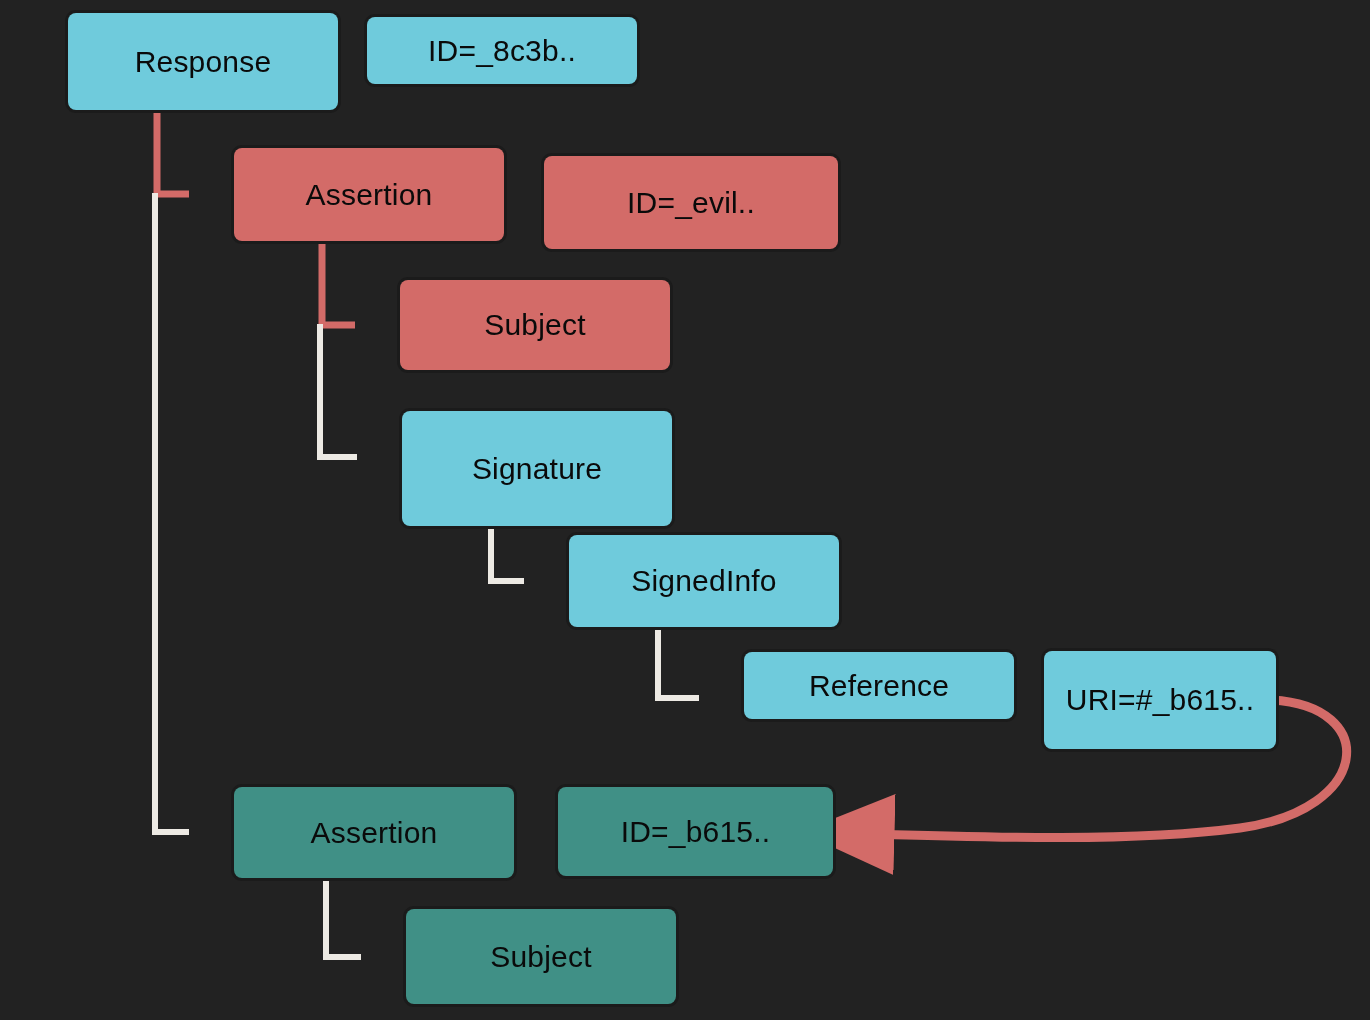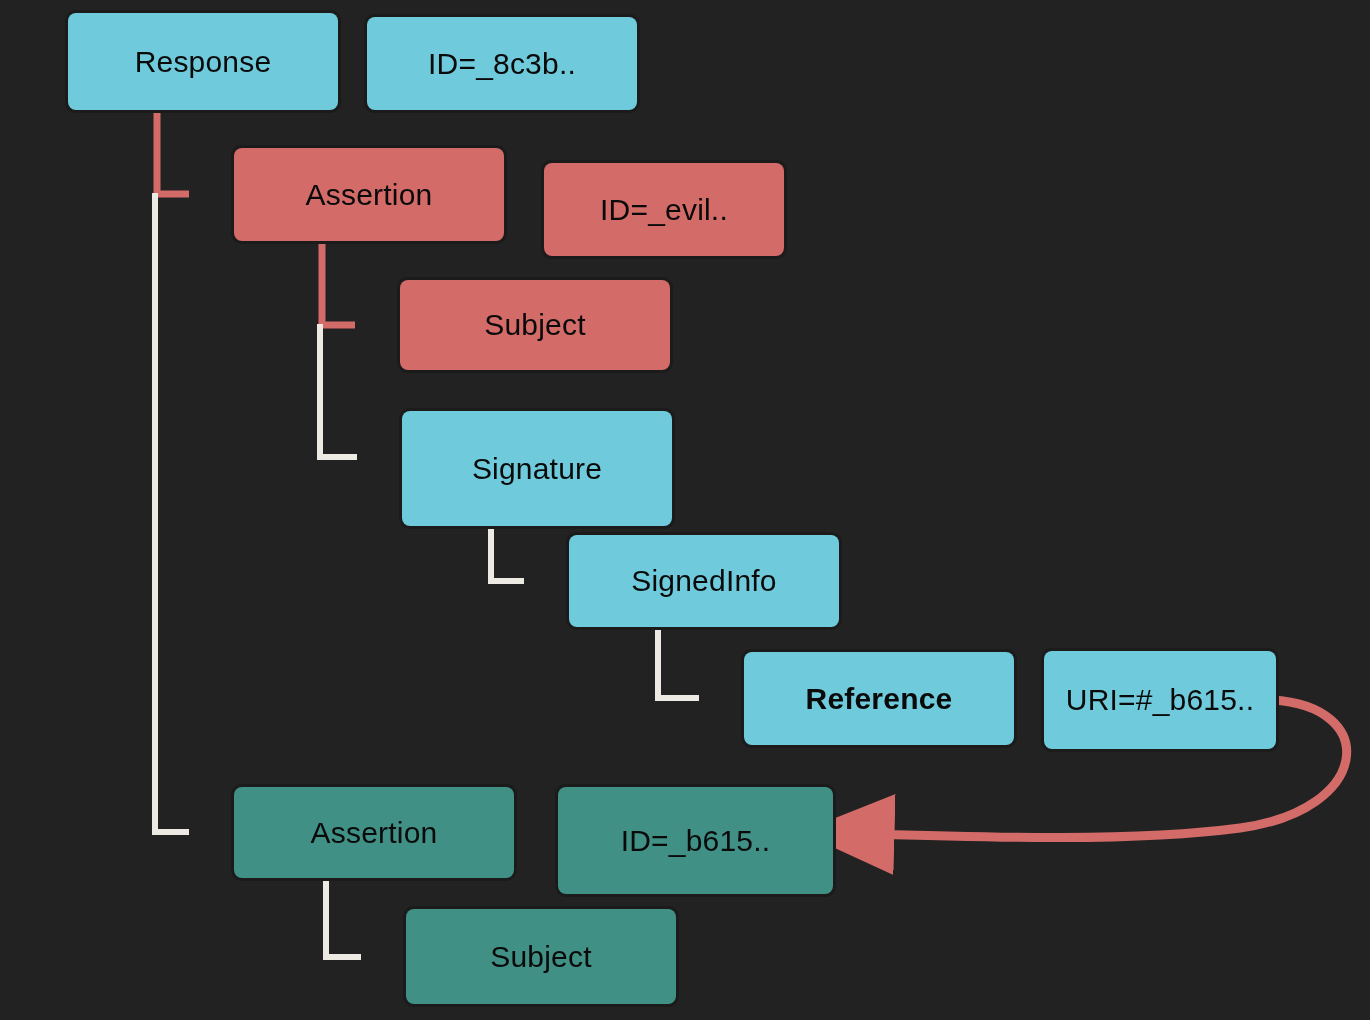--- a/index.html
+++ b/index.html
@@ -81,57 +81,57 @@
     <path d="M 326 878 L 326 957 L 361 957" fill="none" stroke="#EDEAE4" stroke-width="6"></path>
 
     <path d="M 1272 700 C 1380 706, 1372 810, 1240 828 C 1120 844, 950 836, 800 832" fill="none" stroke="#D36B68" stroke-width="9" stroke-linecap="butt" marker-end="url(#arrow-red)"></path>
 
   </svg>
 
   <div class="node node-cyan" style="left:22px; top:13px; width:270px; height:97px;">
     <span>Response</span>
   </div>
 
-  <div class="node node-cyan" style="left:321px; top:17px; width:270px; height:93px;">
+  <div class="node node-cyan" style="left:321px; top:17px; width:270px; height:67px;">
     <span>ID=_8c3b..</span>
   </div>
 
   <div class="node node-red" style="left:188px; top:148px; width:270px; height:93px;">
     <span>Assertion</span>
   </div>
 
-  <div class="node node-red" style="left:498px; top:163px; width:240px; height:93px;">
+  <div class="node node-red" style="left:498px; top:156px; width:294px; height:93px;">
     <span>ID=_evil..</span>
   </div>
 
   <div class="node node-red" style="left:354px; top:280px; width:270px; height:90px;">
     <span>Subject</span>
   </div>
 
   <div class="node node-cyan" style="left:356px; top:411px; width:270px; height:115px;">
     <span>Signature</span>
   </div>
 
   <div class="node node-cyan" style="left:523px; top:535px; width:270px; height:92px;">
     <span>SignedInfo</span>
   </div>
 
-  <div class="node node-cyan" style="left:698px; top:652px; width:270px; height:93px;font-weight:bold;">
+  <div class="node node-cyan" style="left:698px; top:652px; width:270px; height:67px;">
     <span>Reference</span>
   </div>
 
   <div class="node node-cyan" style="left:998px; top:651px; width:232px; height:98px;">
     <span>URI=#_b615..</span>
   </div>
 
   <div class="node node-green" style="left:188px; top:787px; width:280px; height:91px;">
     <span>Assertion</span>
   </div>
 
-  <div class="node node-green" style="left:512px; top:787px; width:275px; height:107px;">
+  <div class="node node-green" style="left:512px; top:787px; width:275px; height:89px;">
     <span>ID=_b615..</span>
   </div>
 
   <div class="node node-green" style="left:360px; top:909px; width:270px; height:95px;">
     <span>Subject</span>
   </div>
 
 </div>
 
 </body></html>

